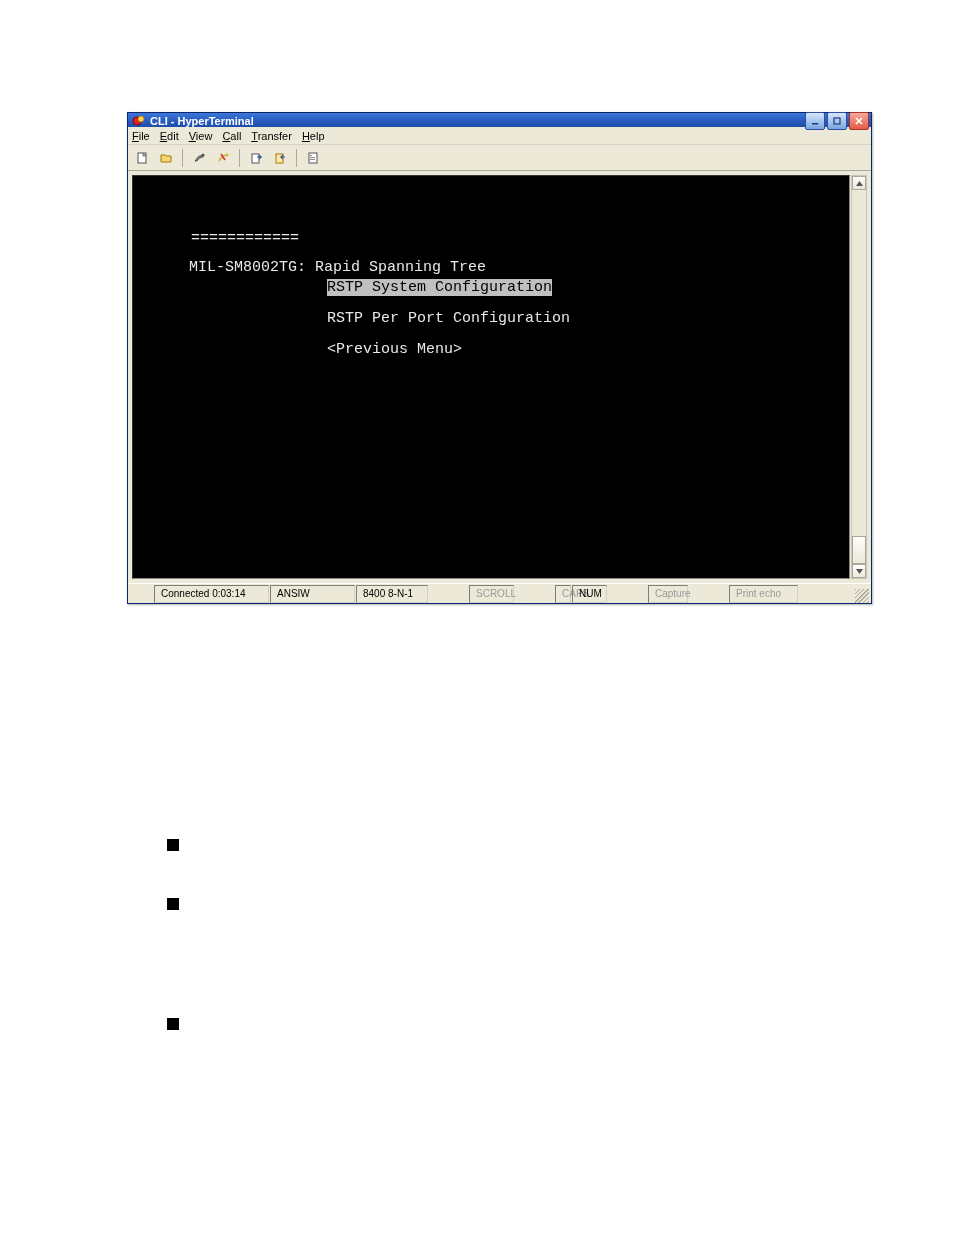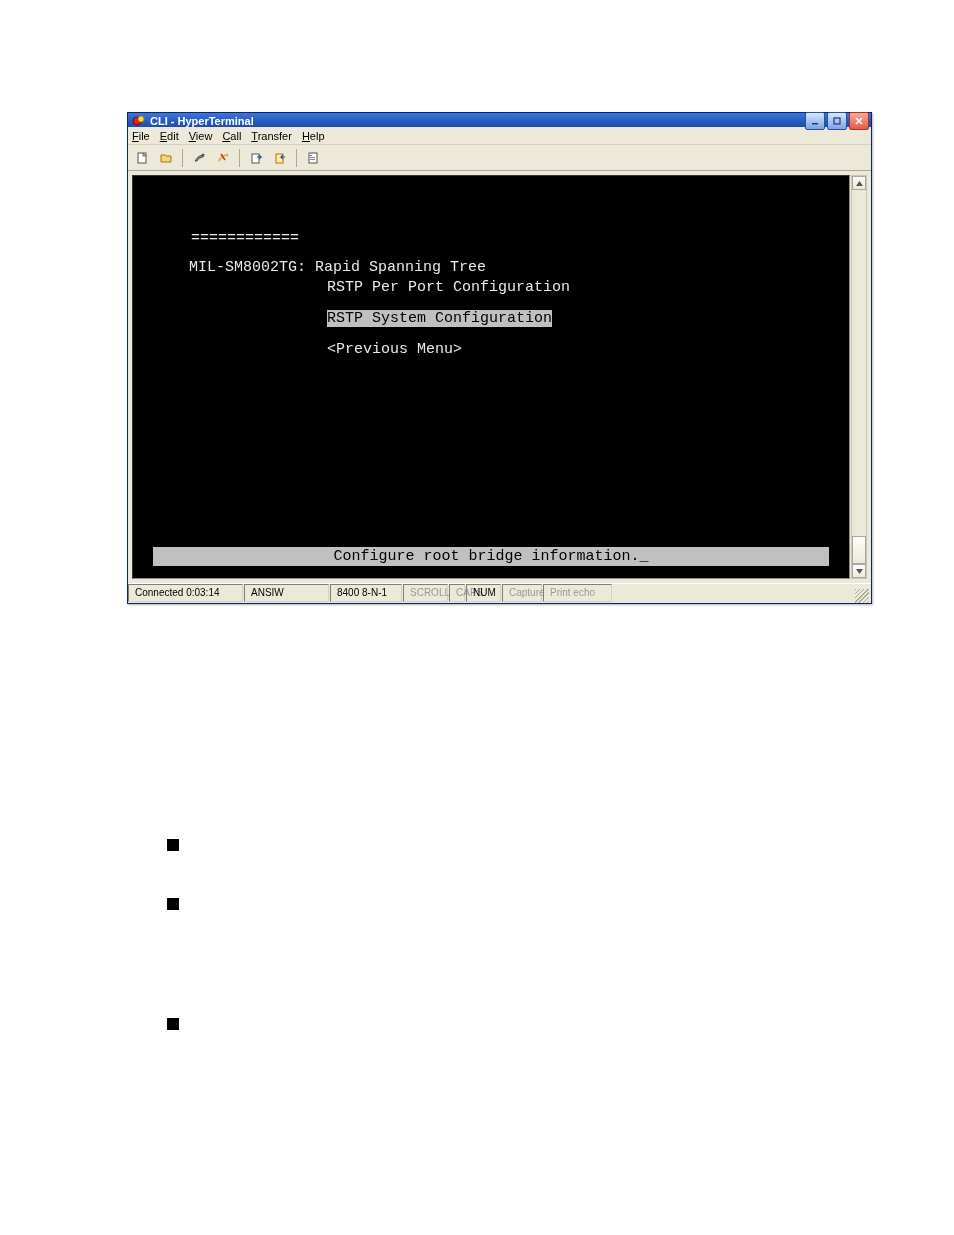--- a/index.html
+++ b/index.html
@@ -180,32 +180,33 @@
     left: 0;
     width: 14px;
     background: linear-gradient(#fdfdfb, #ece9d8);
     border: 1px solid #aca899;
   }
   .statusbar {
     height: 20px;
     background: #ece9d8;
     border-top: 1px solid #fff;
     display: flex;
-    align-items: flex-start;
+    align-items: center;
     font-size: 10px;
     color: #000;
+    padding-left: 26px;
   }
   .status-cell {
     border: 1px inset #d4d0c8;
     height: 18px;
     line-height: 16px;
     padding: 0 6px;
     margin-right: 1px;
   }
-  .status-cell.dim { color: #999; }
+  .status-cell.dim { color: #999; margin-left: 40px; }
   .statusbar .spacer { flex: 1; }
   .grip {
     width: 14px;
     height: 14px;
     margin-right: 2px;
     align-self: flex-end;
     background: repeating-linear-gradient(135deg, #aca899 0 1px, transparent 1px 3px);
   }
   
   .bullet {
@@ -304,25 +305,24 @@
           <rect x="4" y="8" width="5" height="1" fill="#888"></rect>
         </svg>
     </div>
   </div>
 
   <div class="terminal-wrap">
     <div class="terminal">
       <div class="term-header">MIL-SM8002TG: Rapid Spanning Tree</div>
       <div class="term-underline">============</div>
       <div class="term-menu">
+        <div><span class="highlighted">RSTP System Configuration</span></div>
         <div>RSTP Per Port Configuration</div>
-        <div><span class="highlighted">RSTP System Configuration</span></div>
         <div>&lt;Previous Menu&gt;</div>
       </div>
-      <div class="term-status cursor-blink">Configure root bridge information.</div>
     </div>
     <div class="scrollbar-v">
       <div class="sb-btn up">
         <svg width="7" height="5" viewBox="0 0 7 5">
             <path d="M3.5 0 L7 5 L0 5 Z" fill="#555"></path>
           </svg>
       </div>
       <div class="sb-thumb" style="top:360px; height:28px;"></div>
       <div class="sb-btn down">
         <svg width="7" height="5" viewBox="0 0 7 5">

